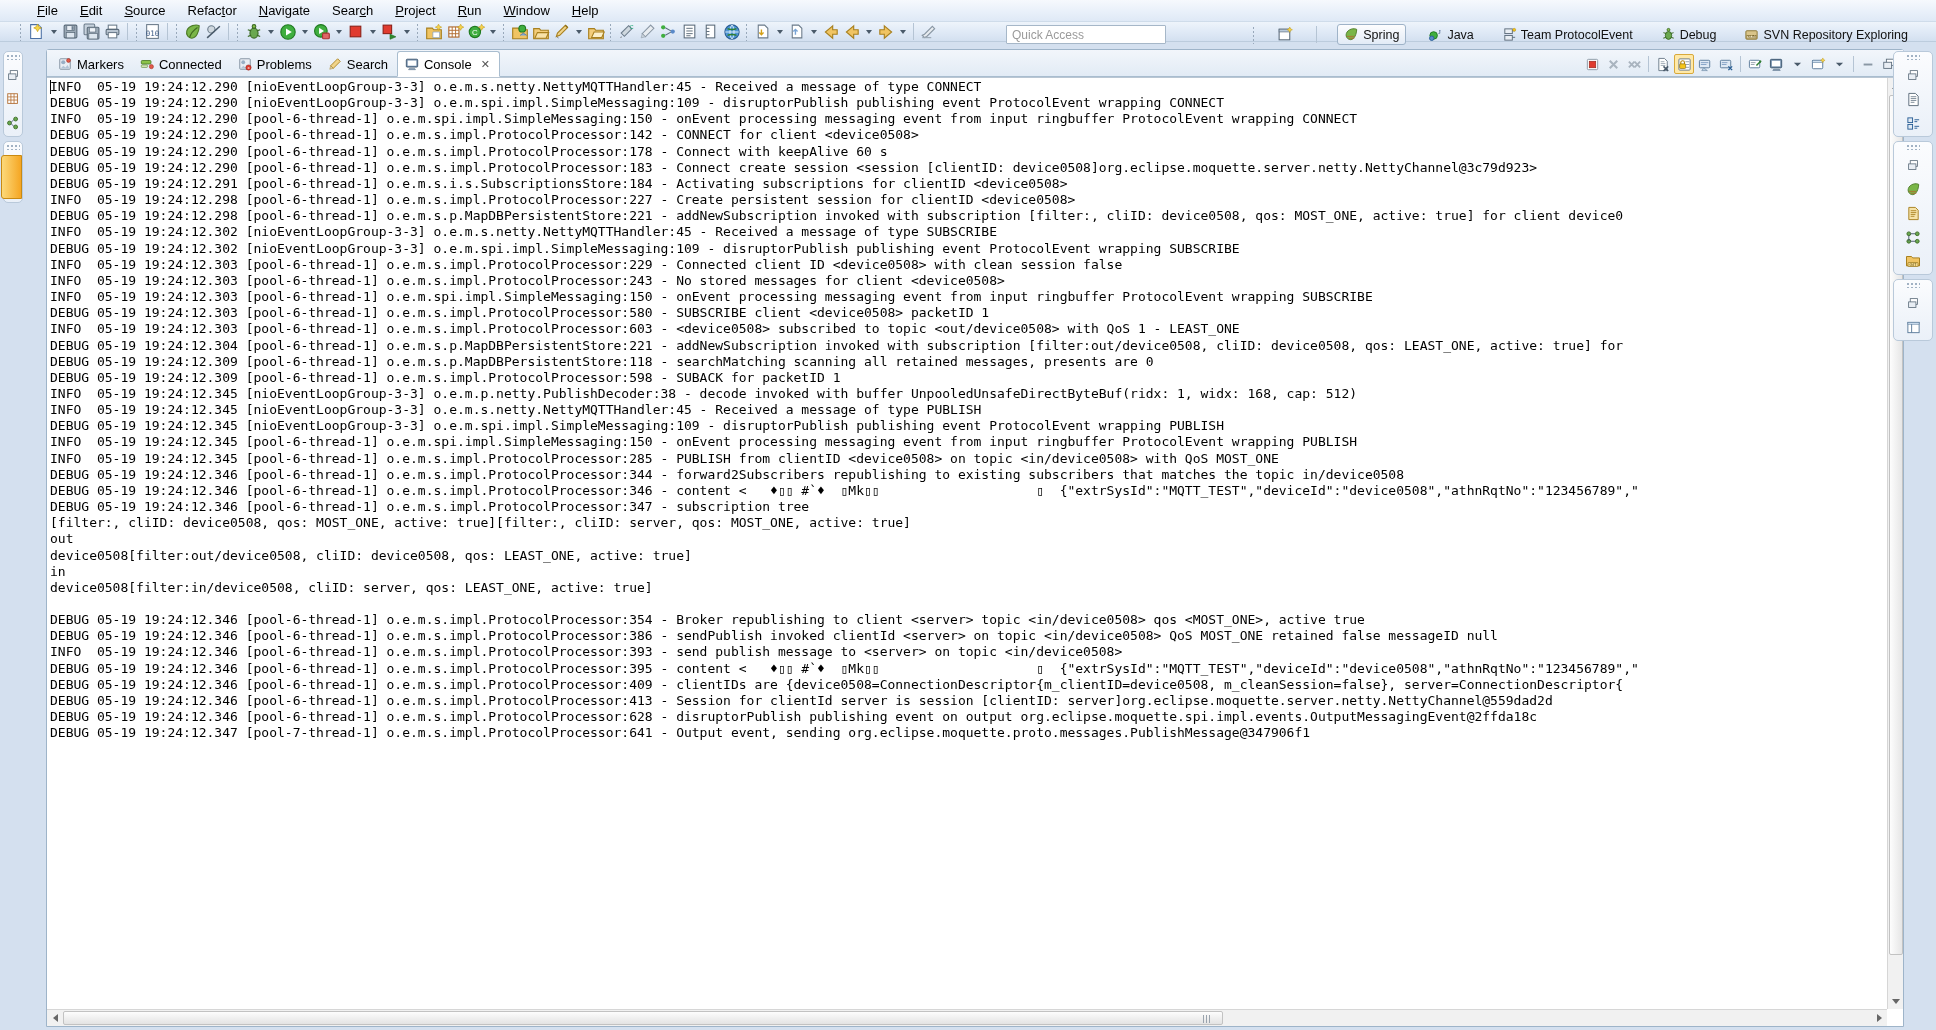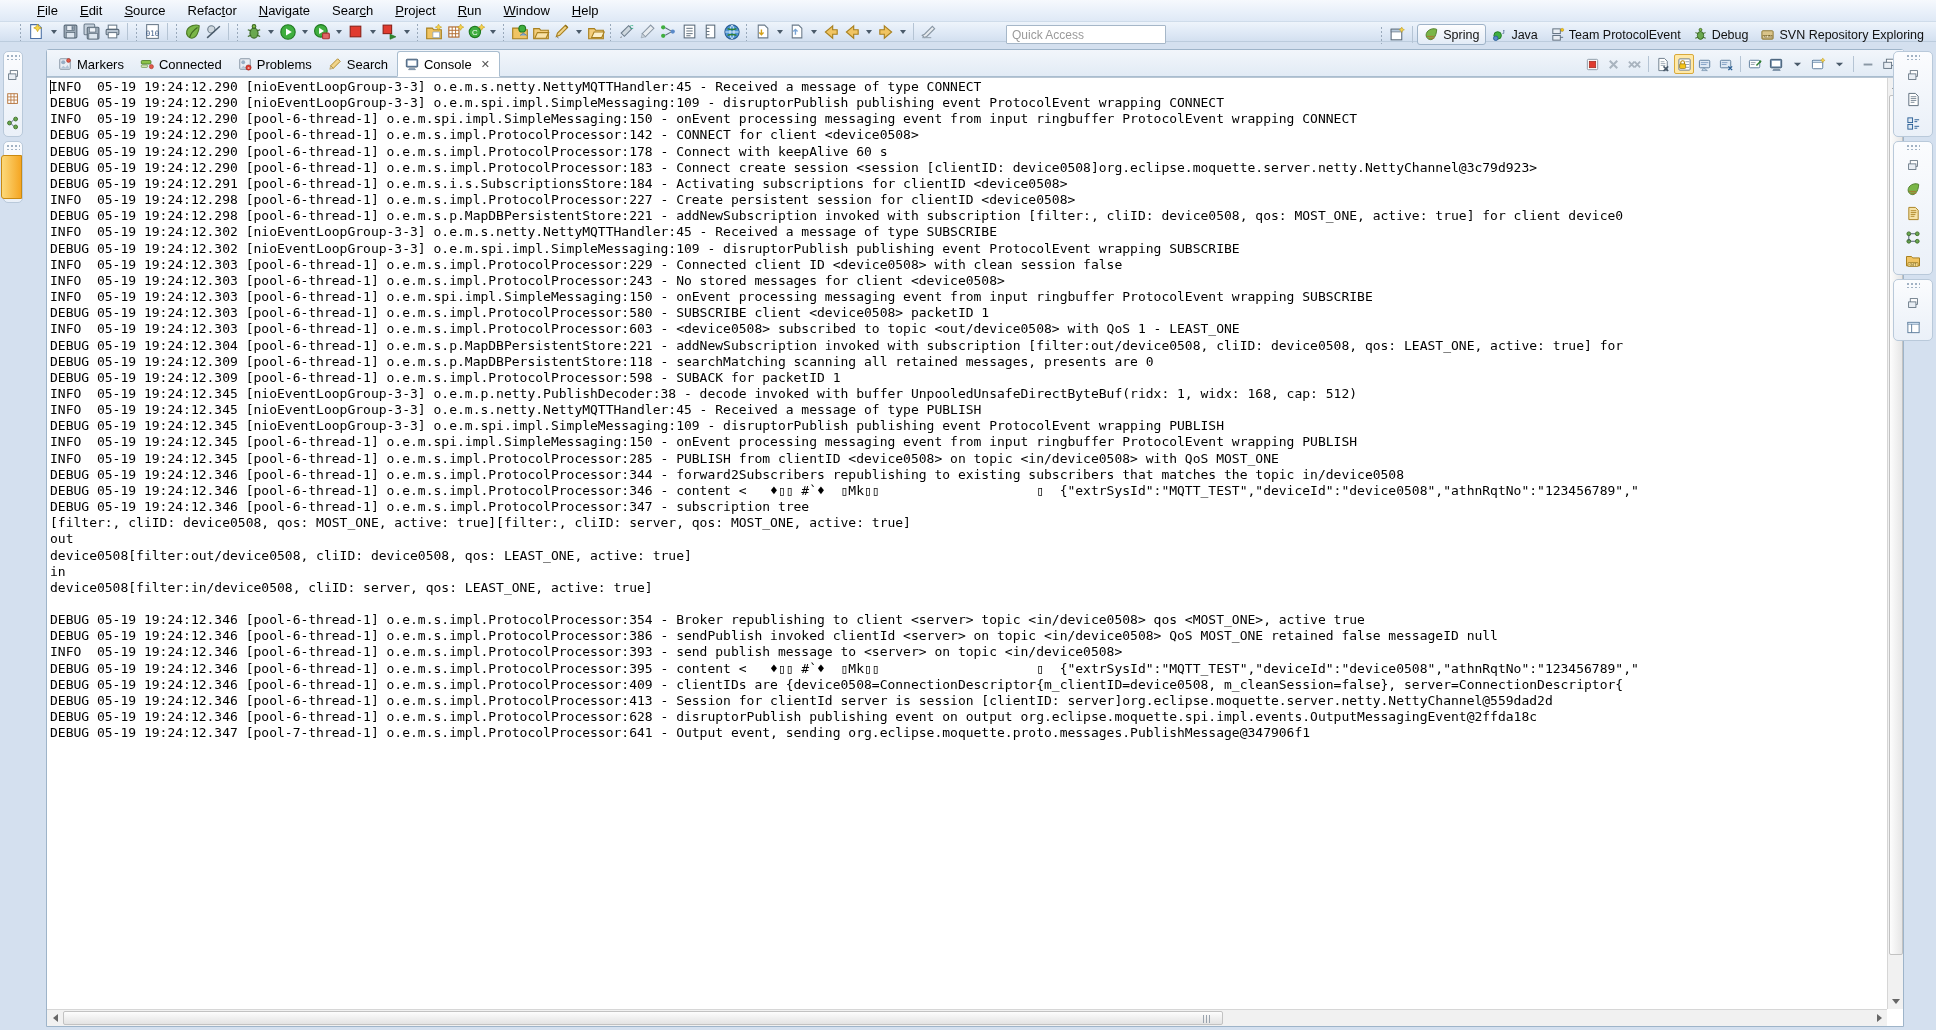--- a/index.html
+++ b/index.html
@@ -63,21 +63,21 @@
   #quickaccess {
     position: absolute; left: 1006px; top: 3px;
     width: 160px; height: 19px;
     background: #fff; border: 1px solid #a6b7c8;
     font-size: 12px; color: #9a9a9a;
     padding: 1px 5px; line-height: 17px;
     border-radius: 1px;
   }
   #perspbar {
     position: absolute; right: 0px; top: 0px; height: 25px;
-    display: flex; align-items: center;
+    display: flex; align-items: center; gap: 16px;
   }
   .persp {
     display:flex; align-items:center; gap:4px;
     padding: 2px 6px; font-size:12.5px; color:#111; white-space:nowrap;
     height:21px;
   }
   .persp.active {
     background: linear-gradient(to bottom,#fdfdfe,#e2ebf6);
     border:1px solid #9fb3c8; border-radius:3px;
   }

